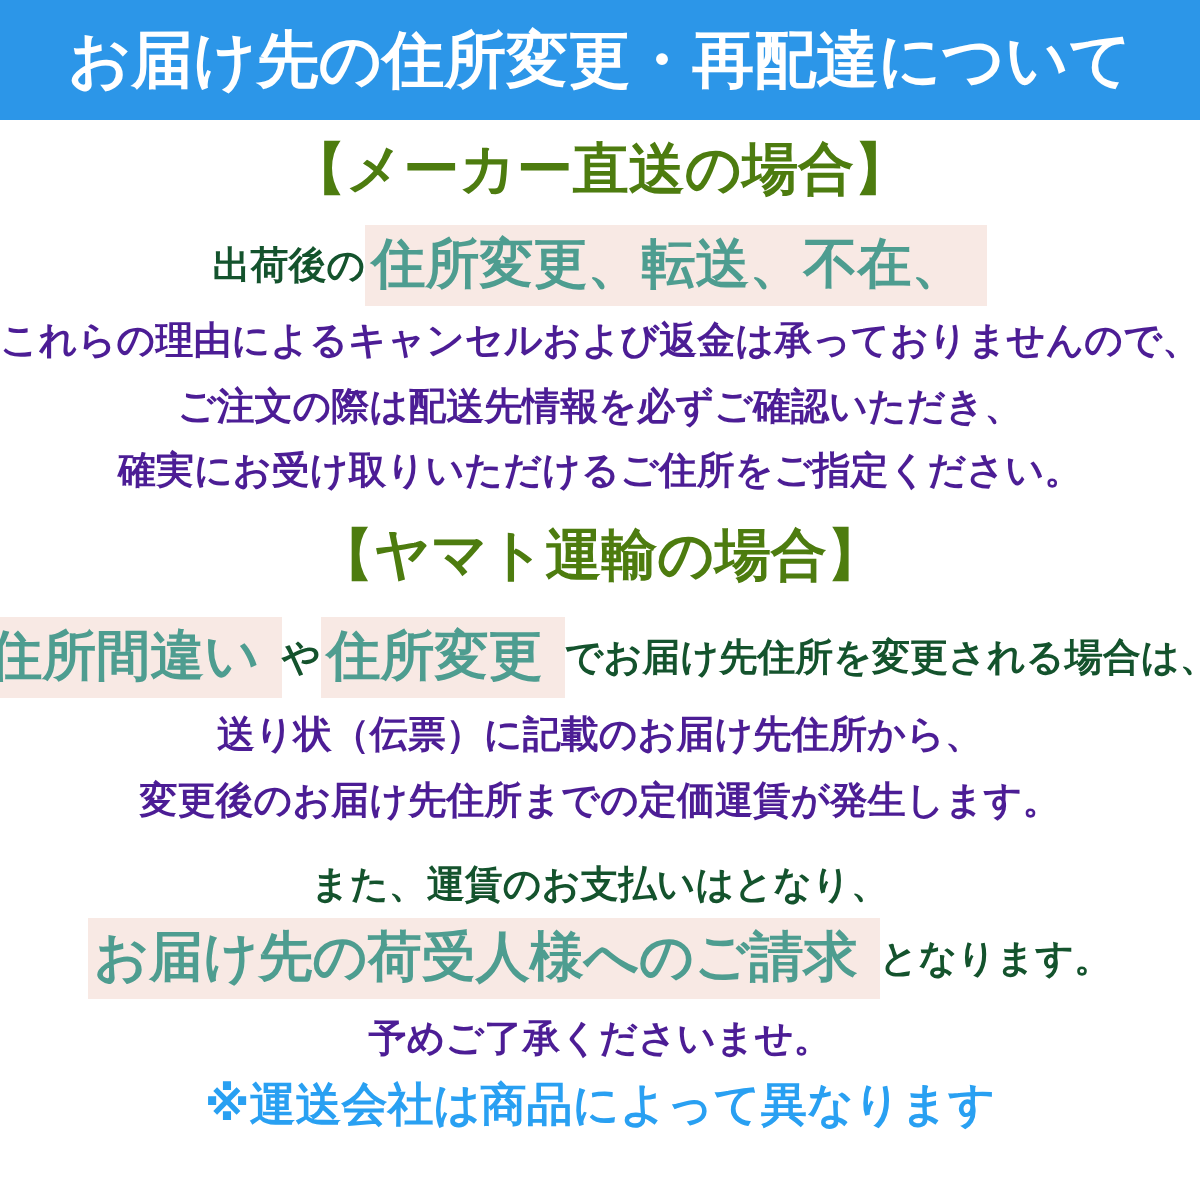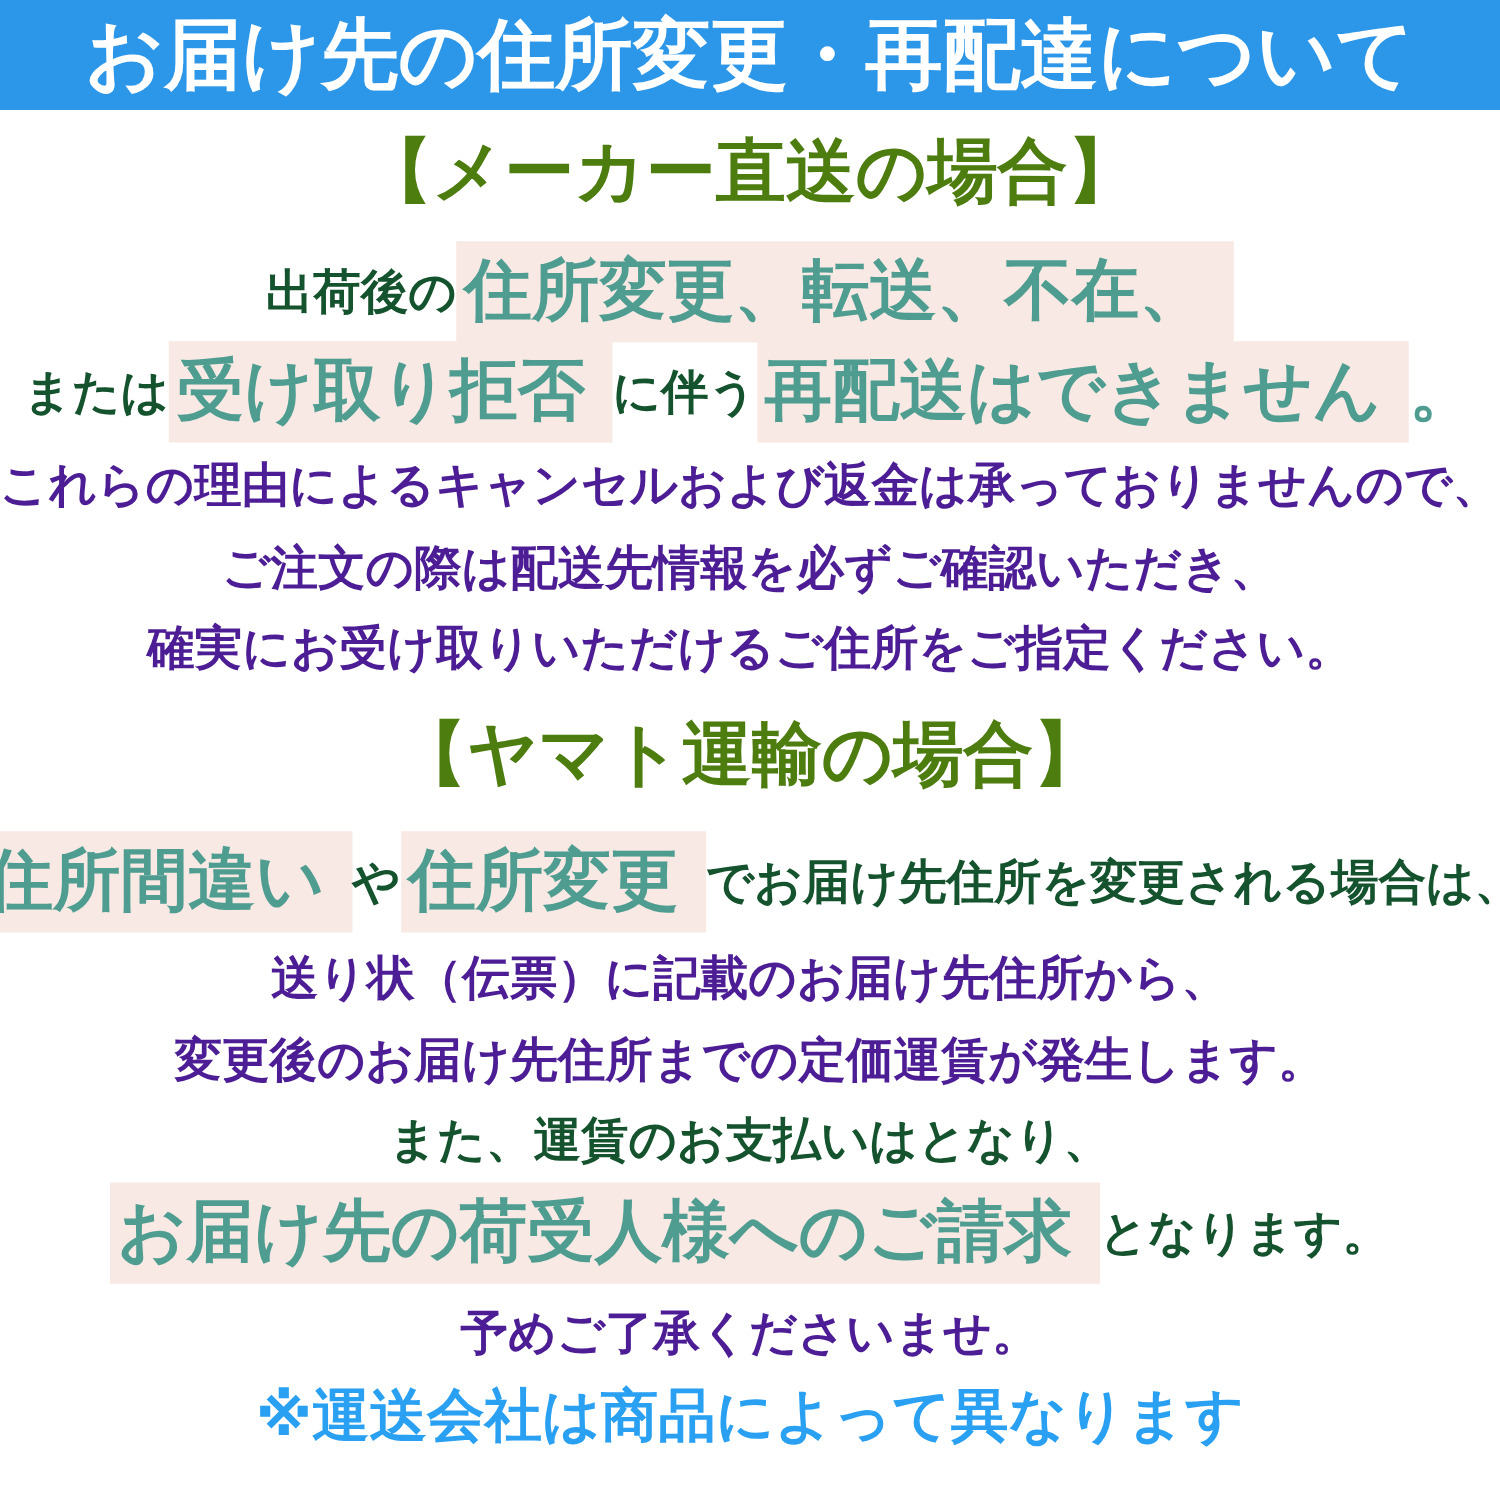--- a/index.html
+++ b/index.html
@@ -11,21 +11,21 @@
   .page {
     position: relative;
     width: 1200px;
     height: 1200px;
     margin: 0 auto;
     background: #ffffff;
     overflow: hidden;
     text-align: center;
   }
   .banner {
-    height: 88px;
+    height: 120px;
     background: #2c96e8;
     display: flex;
     align-items: center;
     justify-content: center;
   }
   .banner-title {
     color: #ffffff;
     font-size: 62px;
     font-weight: bold;
     letter-spacing: 0px;
@@ -45,21 +45,21 @@
   .h1row { height: 76px; margin-top: 12px; }
   .l1row { height: 70px; margin-top: 22px; }
   .l2row { height: 70px; margin-top: 10px; }
   .l3row { height: 52px; margin-top: 14px; }
   .l4row { height: 52px; margin-top: 14px; }
   .l5row { height: 52px; margin-top: 12px; }
   .h2row { height: 76px; margin-top: 22px; }
   .y1row { height: 74px; margin-top: 26px; }
   .y2row { height: 52px; margin-top: 14px; }
   .y3row { height: 52px; margin-top: 14px; }
-  .y4row { height: 72px; margin-top: 2px; }
+  .y4row { height: 72px; margin-top: 22px; }
   .y5row { height: 72px; margin-top: 2px; }
   .y6row { height: 52px; margin-top: 18px; }
   .ftrow { height: 54px; margin-top: 14px; }
   .g {               
     color: #14532d;
     font-size: 38px;
     font-weight: 600;
   }
   .gbig {            
     color: #4c1d95;
@@ -95,27 +95,20 @@
 
   <div class="row h1row">
     <span class="heading">【メーカー直送の場合】</span>
   </div>
 
   <div class="row l1row">
     <span class="g">出荷後の</span>
       <span class="hl">住所変更、転送、不在、</span>
   </div>
 
-  <div class="row l2row">
-    <span class="g">または</span>
-      <span class="hl">受け取り拒否</span>
-      <span class="g">に伴う</span>
-      <span class="hl">再配送はできません</span>
-      <span class="t">。</span>
-  </div>
 
   <div class="row l3row">
     <span class="gbig">これらの理由によるキャンセルおよび返金は承っておりませんので、</span>
   </div>
 
   <div class="row l4row">
     <span class="gbig">ご注文の際は配送先情報を必ずご確認いただき、</span>
   </div>
 
   <div class="row l5row">

